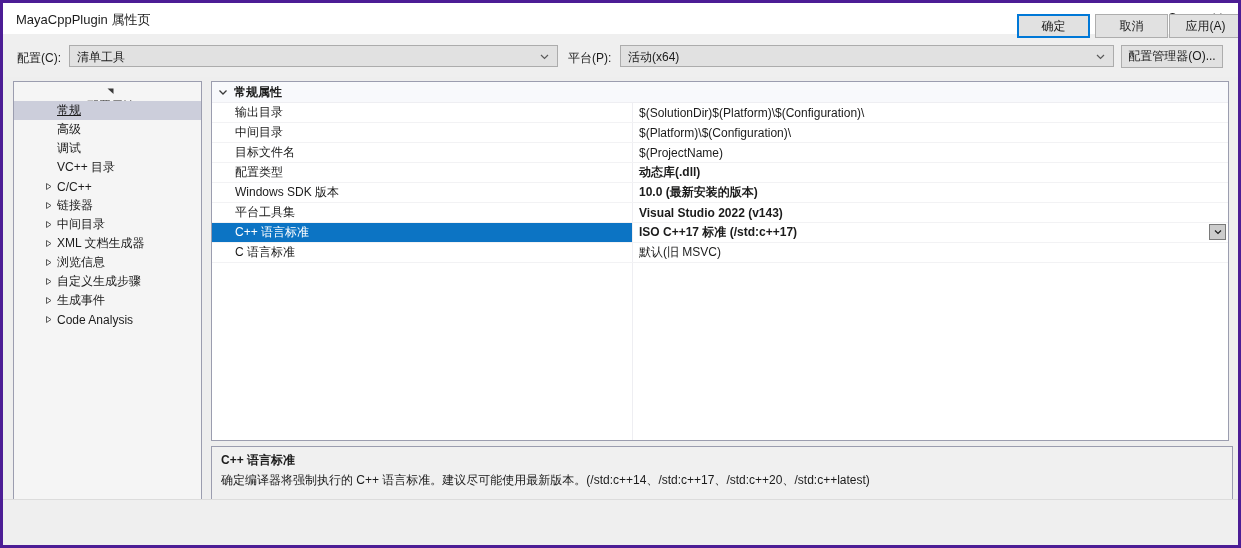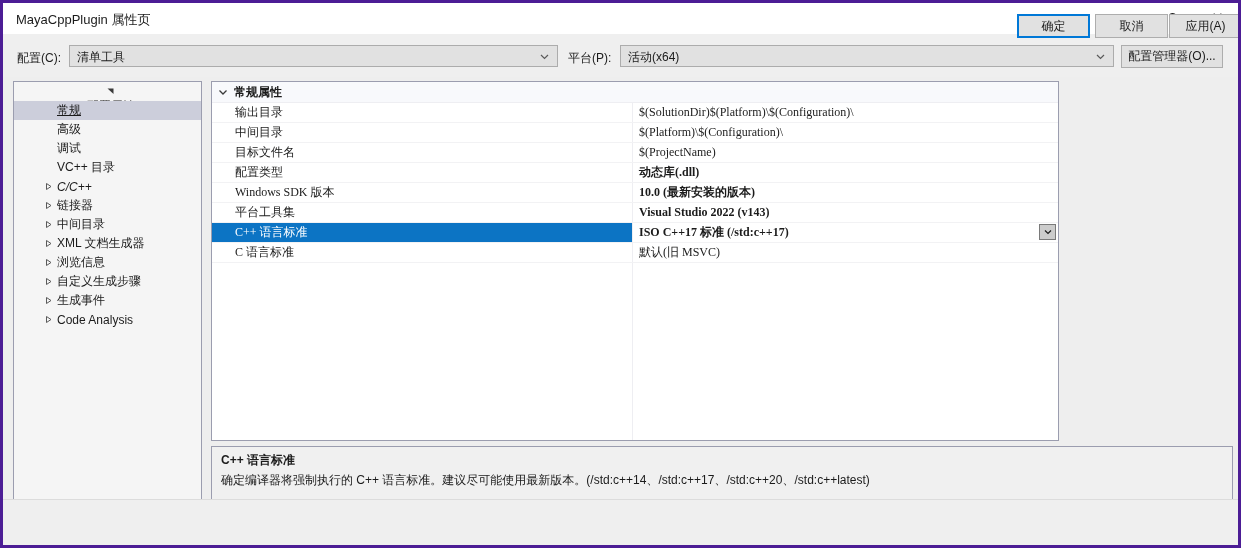--- a/index.html
+++ b/index.html
@@ -153,27 +153,26 @@
     flex: 0 0 16px;
   }
   .tree-arrow svg { display: block; }
   .tree-label { padding-left: 1px; }
 
   
   .grid-panel {
     position: absolute;
     left: 208px;
     top: 78px;
-    width: 848px;
+    width: 1018px;
     height: 360px;
     background: #ffffff;
     border: 1px solid #9b9daf;
     box-sizing: border-box;
     overflow: hidden;
-    font-family: Liberation Serif, serif;
   }
   .grid-group {
     position: relative;
     height: 20px;
     background: #f8f9fc;
     display: flex;
     align-items: center;
     border-bottom: 1px solid #eeeef2;
     cursor: default;
   }
@@ -374,21 +373,21 @@
           <span class="tree-label">高级</span>
         </div>
         <div class="tree-item" style="padding-left: 26px;">
           <span class="tree-arrow"></span>
           <span class="tree-label">调试</span>
         </div>
         <div class="tree-item" style="padding-left: 26px;">
           <span class="tree-arrow"></span>
           <span class="tree-label">VC++ 目录</span>
         </div>
-        <div class="tree-item" style="padding-left: 26px; font-style: italic;">
+        <div class="tree-item" style="padding-left: 26px;">
           <span class="tree-arrow">
             <svg width="9" height="9" viewBox="0 0 9 9">
               <path d="M2.5 1.5 L7 4.5 L2.5 7.5 Z" fill="none" stroke="#5a5a5a" stroke-width="1"></path>
             </svg>
           </span>
           <span class="tree-label">C/C++</span>
         </div>
         <div class="tree-item" style="padding-left: 26px;">
           <span class="tree-arrow">
             <svg width="9" height="9" viewBox="0 0 9 9">

